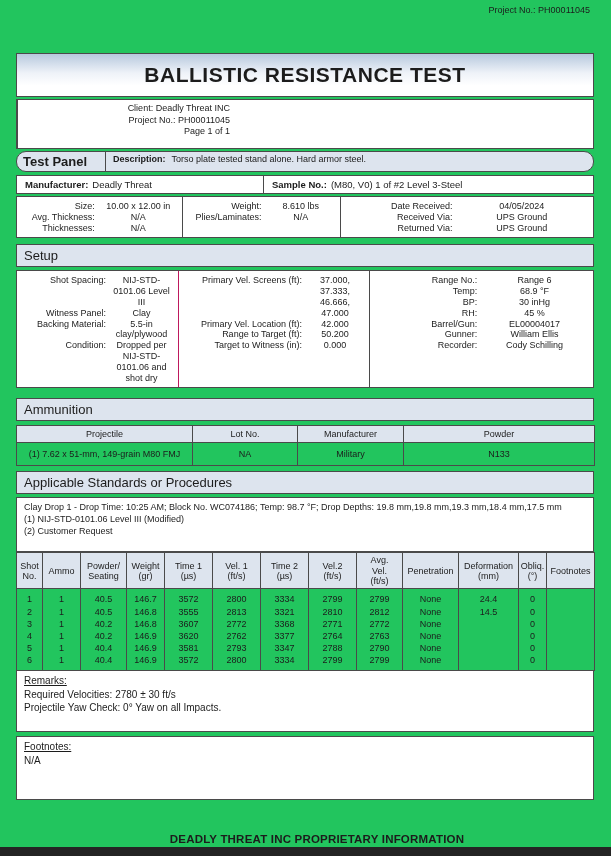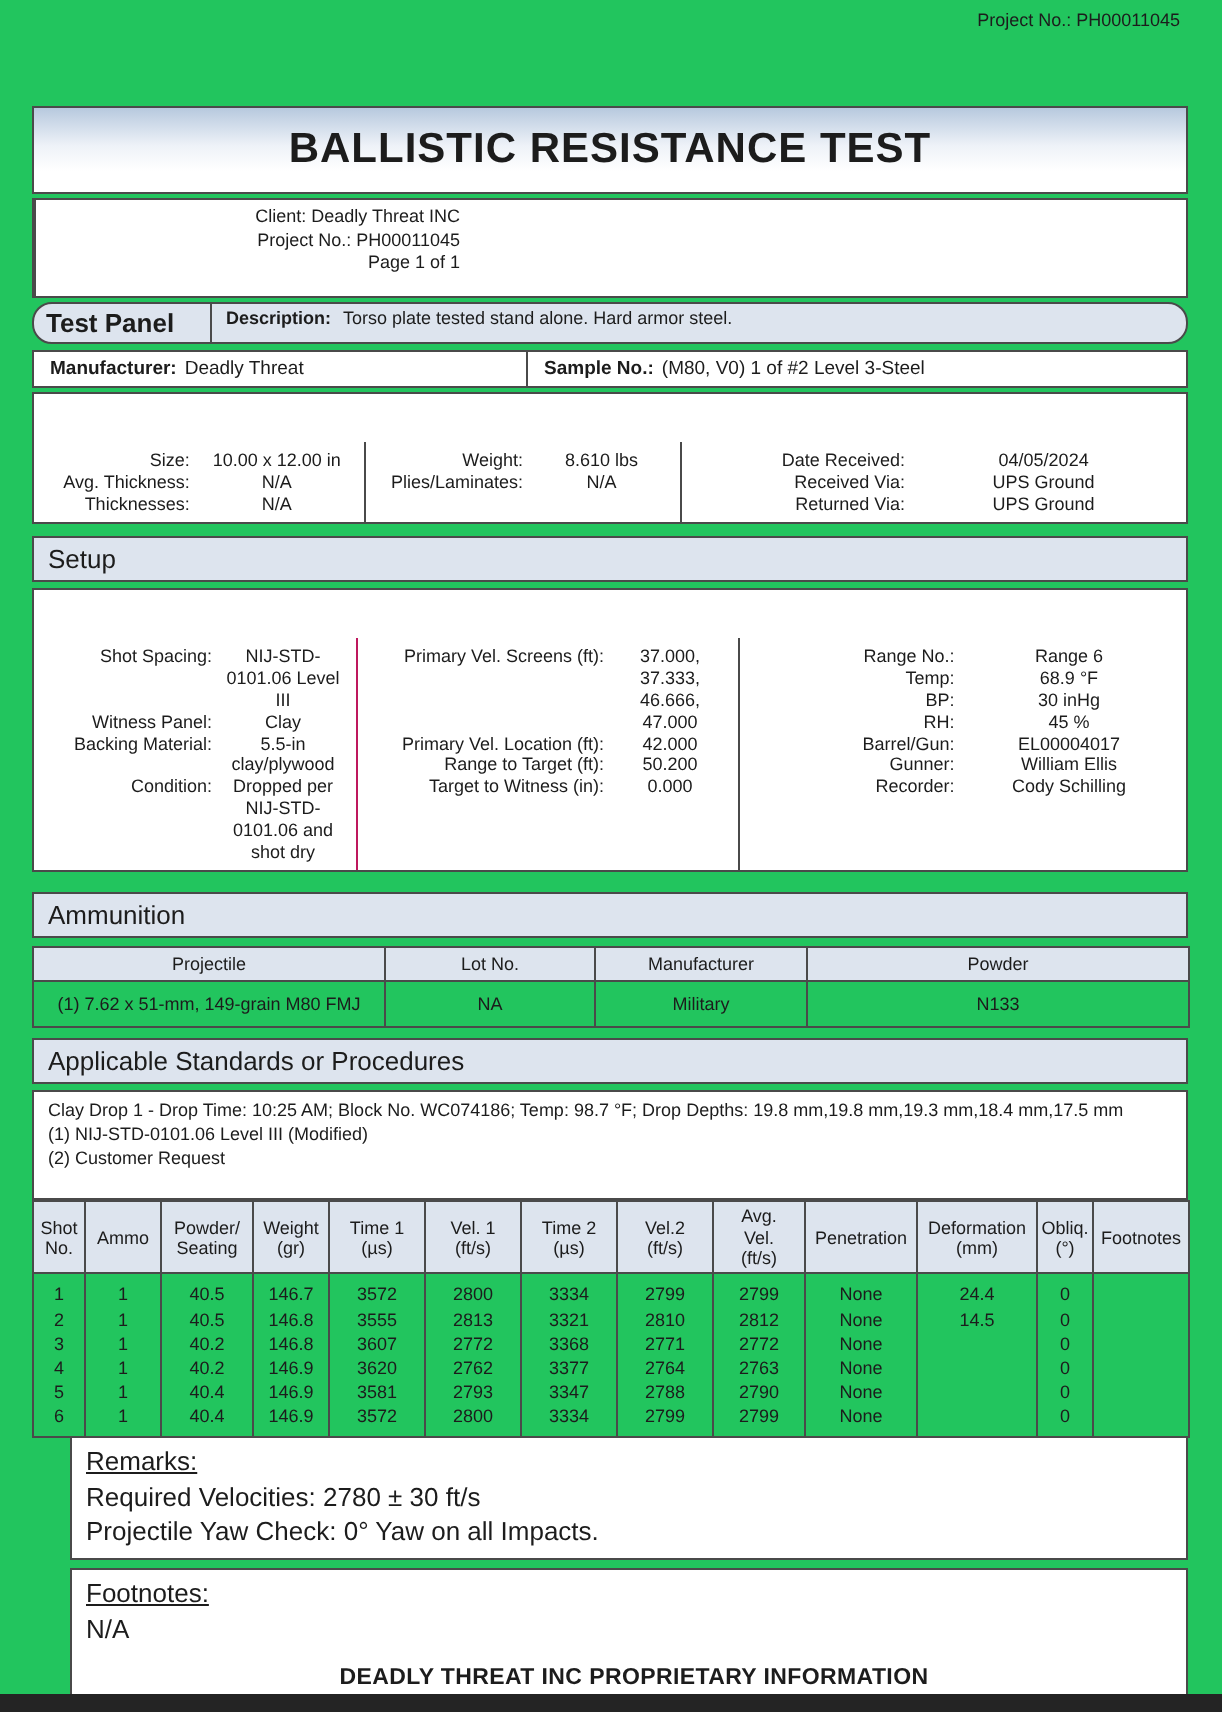--- a/index.html
+++ b/index.html
@@ -37,21 +37,21 @@
   .mfr-row { display:flex; font-size:9.5px; min-height:19px; align-items:center; }
   .mfr-left { width:247px; border-right:1px solid #4a4a4a; padding:3px 8px; align-self:stretch; display:flex; align-items:center; gap:4px;}
   .mfr-right { flex:1; padding:3px 8px; display:flex; align-items:center; gap:4px;}
 
   .dims-row { display:flex; min-height:41px; font-size:9px; }
   .dims-col { padding:4px 5px; }
   .dims-c1 { width:166px; border-right:1px solid #4a4a4a; }
   .dims-c2 { width:158px; border-right:1px solid #4a4a4a; }
   .dims-c3 { flex:1; }
 
-  .lv { display:grid; column-gap:4px; line-height:1.2; align-content:start;margin-top:24px; }
+  .lv { display:grid; column-gap:4px; line-height:1.2; align-content:start; }
   .dims-c1.lv { grid-template-columns:47% 51%; }
   .dims-c2.lv { grid-template-columns:50% 48%; }
   .dims-c3.lv { grid-template-columns:44% 54%; }
   .lv-label { text-align:right; }
   .lv-value { text-align:center; }
 
   .section-hdr { background:var(--section-bg,#dde4ee); font-weight:normal; font-size:13px; padding:3px 7px; min-height:21px; }
 
   .setup-row { display:flex; font-size:9px; min-height:78px; }
   .setup-col { padding:4px 5px; }
@@ -69,21 +69,21 @@
   .text-line { min-height:11px; }
 
   .shot-table th { background:var(--section-bg,#dde4ee); font-weight:normal; font-size:9px;
                    border:1px solid #4a4a4a; padding:2px 1px; white-space:pre-line;
                    vertical-align:middle; line-height:1.15; }
   .shot-table td { font-size:9px; text-align:center; border-left:1px solid #4a4a4a;
                    border-right:1px solid #4a4a4a; padding:0 1px; line-height:1.35; }
   .shot-table tbody tr:first-child td { padding-top:4px; }
   .shot-table tbody tr:last-child td { padding-bottom:4px; }
 
-  .notes-box { font-size:13px; line-height:1.35; padding:3px 7px;margin-left:19px; }
+  .notes-box { font-size:10px; line-height:1.35; padding:3px 7px; }
   .remarks-box { min-height:62px; margin-top:-1px; }
   .footnotes-box { min-height:64px; }
   .underlined { text-decoration:underline; }
 
   .footer { position:absolute; left:0; right:0; bottom:11px; text-align:center;
             font-weight:bold; font-size:11.5px; letter-spacing:.2px;padding-left:23px; }
   .bottom-bar { position:absolute; left:0; right:0; bottom:0; height:9px; background:#242424; }
 </style>
 </head>
 <body>

